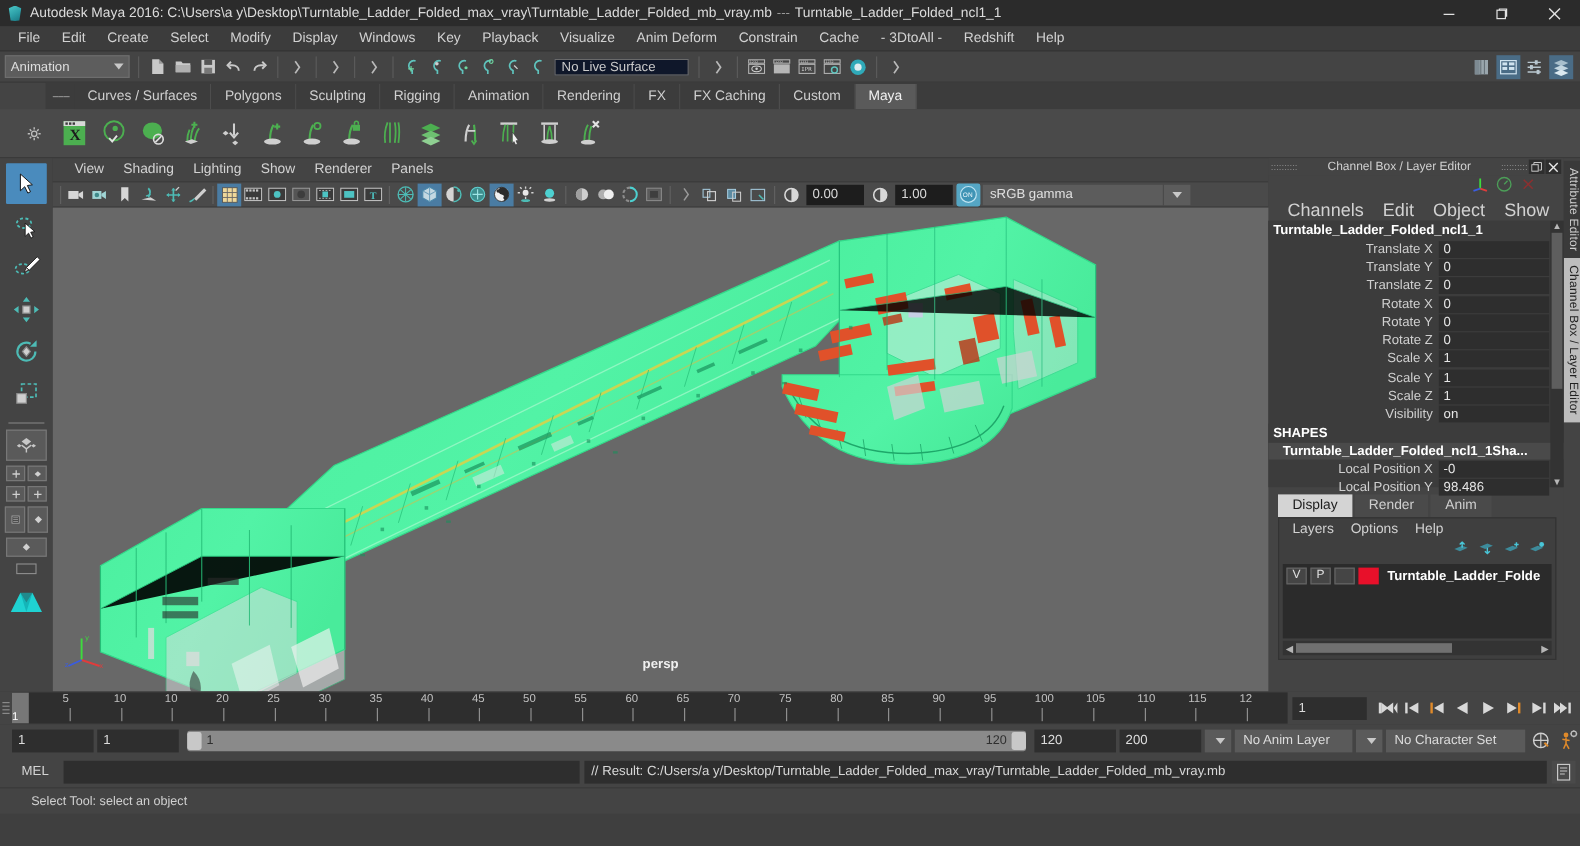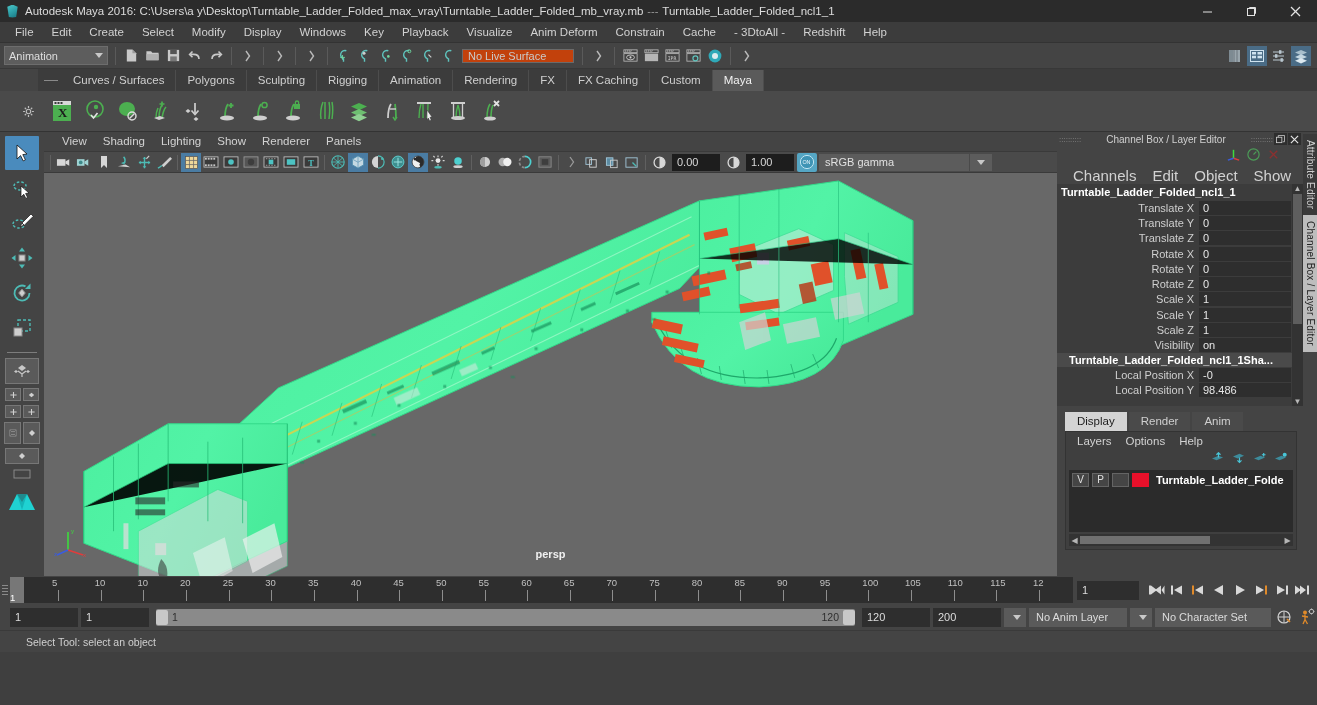--- a/index.html
+++ b/index.html
@@ -55,21 +55,21 @@
     width: 0; height: 0; border-left: 4px solid transparent; border-right: 4px solid transparent;
     border-top: 5px solid #c8c8c8;
   }
   .tb-sep { width: 1px; height: 18px; background: #5a5a5a; margin: 0 5px; flex: none; }
   .tb-ico {
     width: 21px; height: 21px; display: flex; align-items: center; justify-content: center;
     flex: none; color: #cfcfcf;
   }
   .tb-ico svg { display: block; }
   .live-surface {
-    width: 112px; height: 14px; background: #c2410c; border: 1px solid #6a6a6a;
+    width: 112px; height: 14px; background: #0f172a; border: 1px solid #6a6a6a;
     color: #cacaca; font-size: 11px; display: flex; align-items: center; padding-left: 5px;
     margin: 0 3px;
   }
   .tb-right { margin-left: auto; display: flex; align-items: center; padding-right: 6px; gap: 2px; }
   .tb-box-ico {
     width: 20px; height: 20px; display: flex; align-items: center; justify-content: center;
   }
   .tb-box-ico.sel { background: #4a6c86; }
 
   
@@ -1220,20 +1220,21 @@
         </div>
         <div class="cb-row">
           <div class="cb-lbl">Scale Z</div>
           <div class="cb-val">1</div>
         </div>
         <div class="cb-row">
           <div class="cb-lbl">Visibility</div>
           <div class="cb-val">on</div>
         </div>
 
+        <div class="cb-section">SHAPES</div>
         <div class="cb-shape">Turntable_Ladder_Folded_ncl1_1Sha...</div>
 
         <div class="cb-row">
           <div class="cb-lbl">Local Position X</div>
           <div class="cb-val">-0</div>
         </div>
         <div class="cb-row">
           <div class="cb-lbl">Local Position Y</div>
           <div class="cb-val">98.486</div>
         </div>
@@ -1455,18 +1456,29 @@
           <circle cx="7" cy="4.5" r="2" fill="#e08a2a"></circle>
           <path d="M7 6.5v5M4 8l6 1M5 16l2-4.5L9.5 16" stroke="#e08a2a" stroke-width="1.3" fill="none"></path>
           <g stroke="#bdbdbd" stroke-width="1">
             <circle cx="13.5" cy="3.5" r="2.2" fill="none"></circle>
             <path d="M13.5 0.6v1.2M13.5 5.2v1.2M10.6 3.5h1.2M15.2 3.5h1.2"></path>
           </g>
         </svg>
     </div>
   </div>
 
+  <div class="cmdrow">
+    <span class="mel-label">MEL</span>
+    <input class="mel-input" style="border: none; color: rgb(224, 224, 224); font-size: 11px; padding-left: 6px; font-family: &quot;Liberation Sans&quot;, sans-serif;" value="">
+    <div class="mel-result">// Result: C:/Users/a y/Desktop/Turntable_Ladder_Folded_max_vray/Turntable_Ladder_Folded_mb_vray.mb</div>
+    <div class="mel-script">
+      <svg width="14" height="15" viewBox="0 0 14 15">
+          <rect x="2" y="1" width="10" height="13" fill="none" stroke="#c8c8c8" stroke-width="1"></rect>
+          <path d="M4 4h6M4 6.5h6M4 9h4" stroke="#c8c8c8" stroke-width="0.9"></path>
+        </svg>
+    </div>
+  </div>
 
   <div class="statusbar">
     <span>Select Tool: select an object</span>
   </div>
 
 </div>
 
 </body></html>

